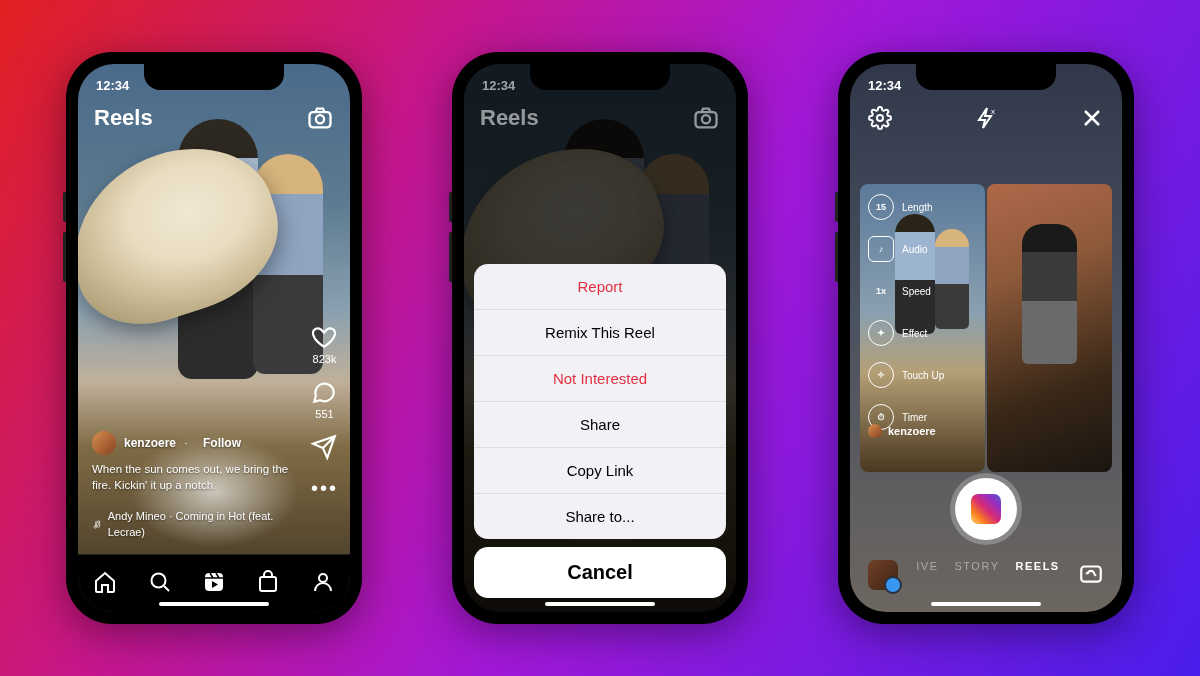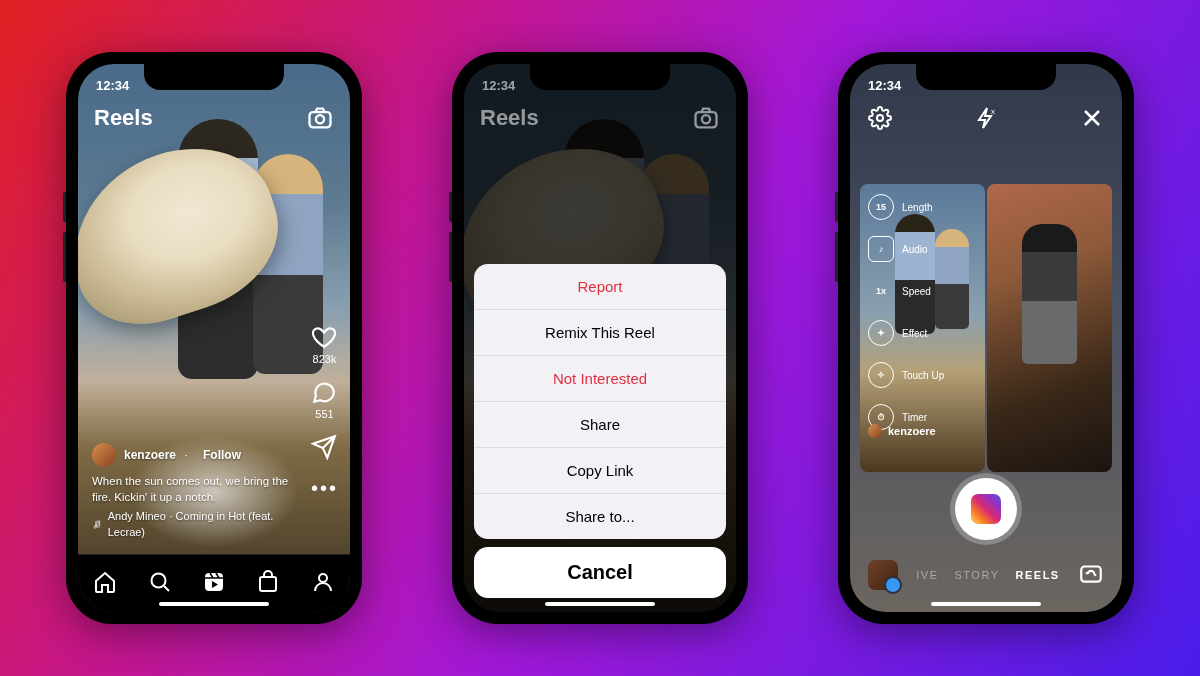--- a/index.html
+++ b/index.html
@@ -100,21 +100,21 @@
   .bottom-meta {
     position:absolute; left:14px; right:60px; bottom:72px;
     font-size:12px; line-height:1.4;
     z-index:20;
     text-shadow: 0 1px 2px rgba(0,0,0,0.5);
   }
   .user-row { display:flex; align-items:center; gap:8px; margin-bottom:6px;}
   .avatar { width:24px; height:24px; border-radius:50%; background:linear-gradient(135deg,#d89050,#884020);}
   .username { font-weight:600; }
   .follow { font-weight:600;margin-left:7px; }
-  .caption { margin-bottom:4px; font-size:11.5px; }
+  .caption { margin-bottom:16px; font-size:11.5px; }
   .audio-row { display:flex; align-items:center; gap:6px; font-size:11px;}
   .audio-row svg { width:11px; height:11px; }
   .tab-bar {
     position:absolute; left:0; right:0; bottom:0; height:58px;
     background:#000;
     display:flex; justify-content:space-around; align-items:center;
     border-top:1px solid #222;
     z-index:25;
   }
   .tab-bar svg { width:24px; height:24px; }
@@ -198,21 +198,21 @@
     display:flex; align-items:center; justify-content:center;
     z-index:22;
     box-shadow: 0 0 0 5px rgba(255,255,255,0.25);
   }
   .shutter-inner {
     width:30px; height:30px; border-radius:7px;
     background: linear-gradient(45deg, #feda75, #fa7e1e, #d62976, #962fbf, #4f5bd5);
   }
   .cam-bottom {
     position:absolute; left:0; right:0; bottom:22px;
-    display:flex; align-items:center; justify-content:space-between;
+    display:flex; justify-content:space-between;
     padding:0 18px; z-index:22;
   }
   .gallery-thumb {
     width:30px; height:30px; border-radius:7px;
     background:linear-gradient(135deg,#704028,#402414);
     position:relative;
   }
   .gallery-thumb::after{content:"";position:absolute;right:-4px;bottom:-4px;width:14px;height:14px;border-radius:50%;background:#3897f0;border:2px solid #2a3040;}
   .modes { display:flex; gap:16px; font-size:11px; letter-spacing:1.5px;}
   .modes .m { color:#aaa;}

